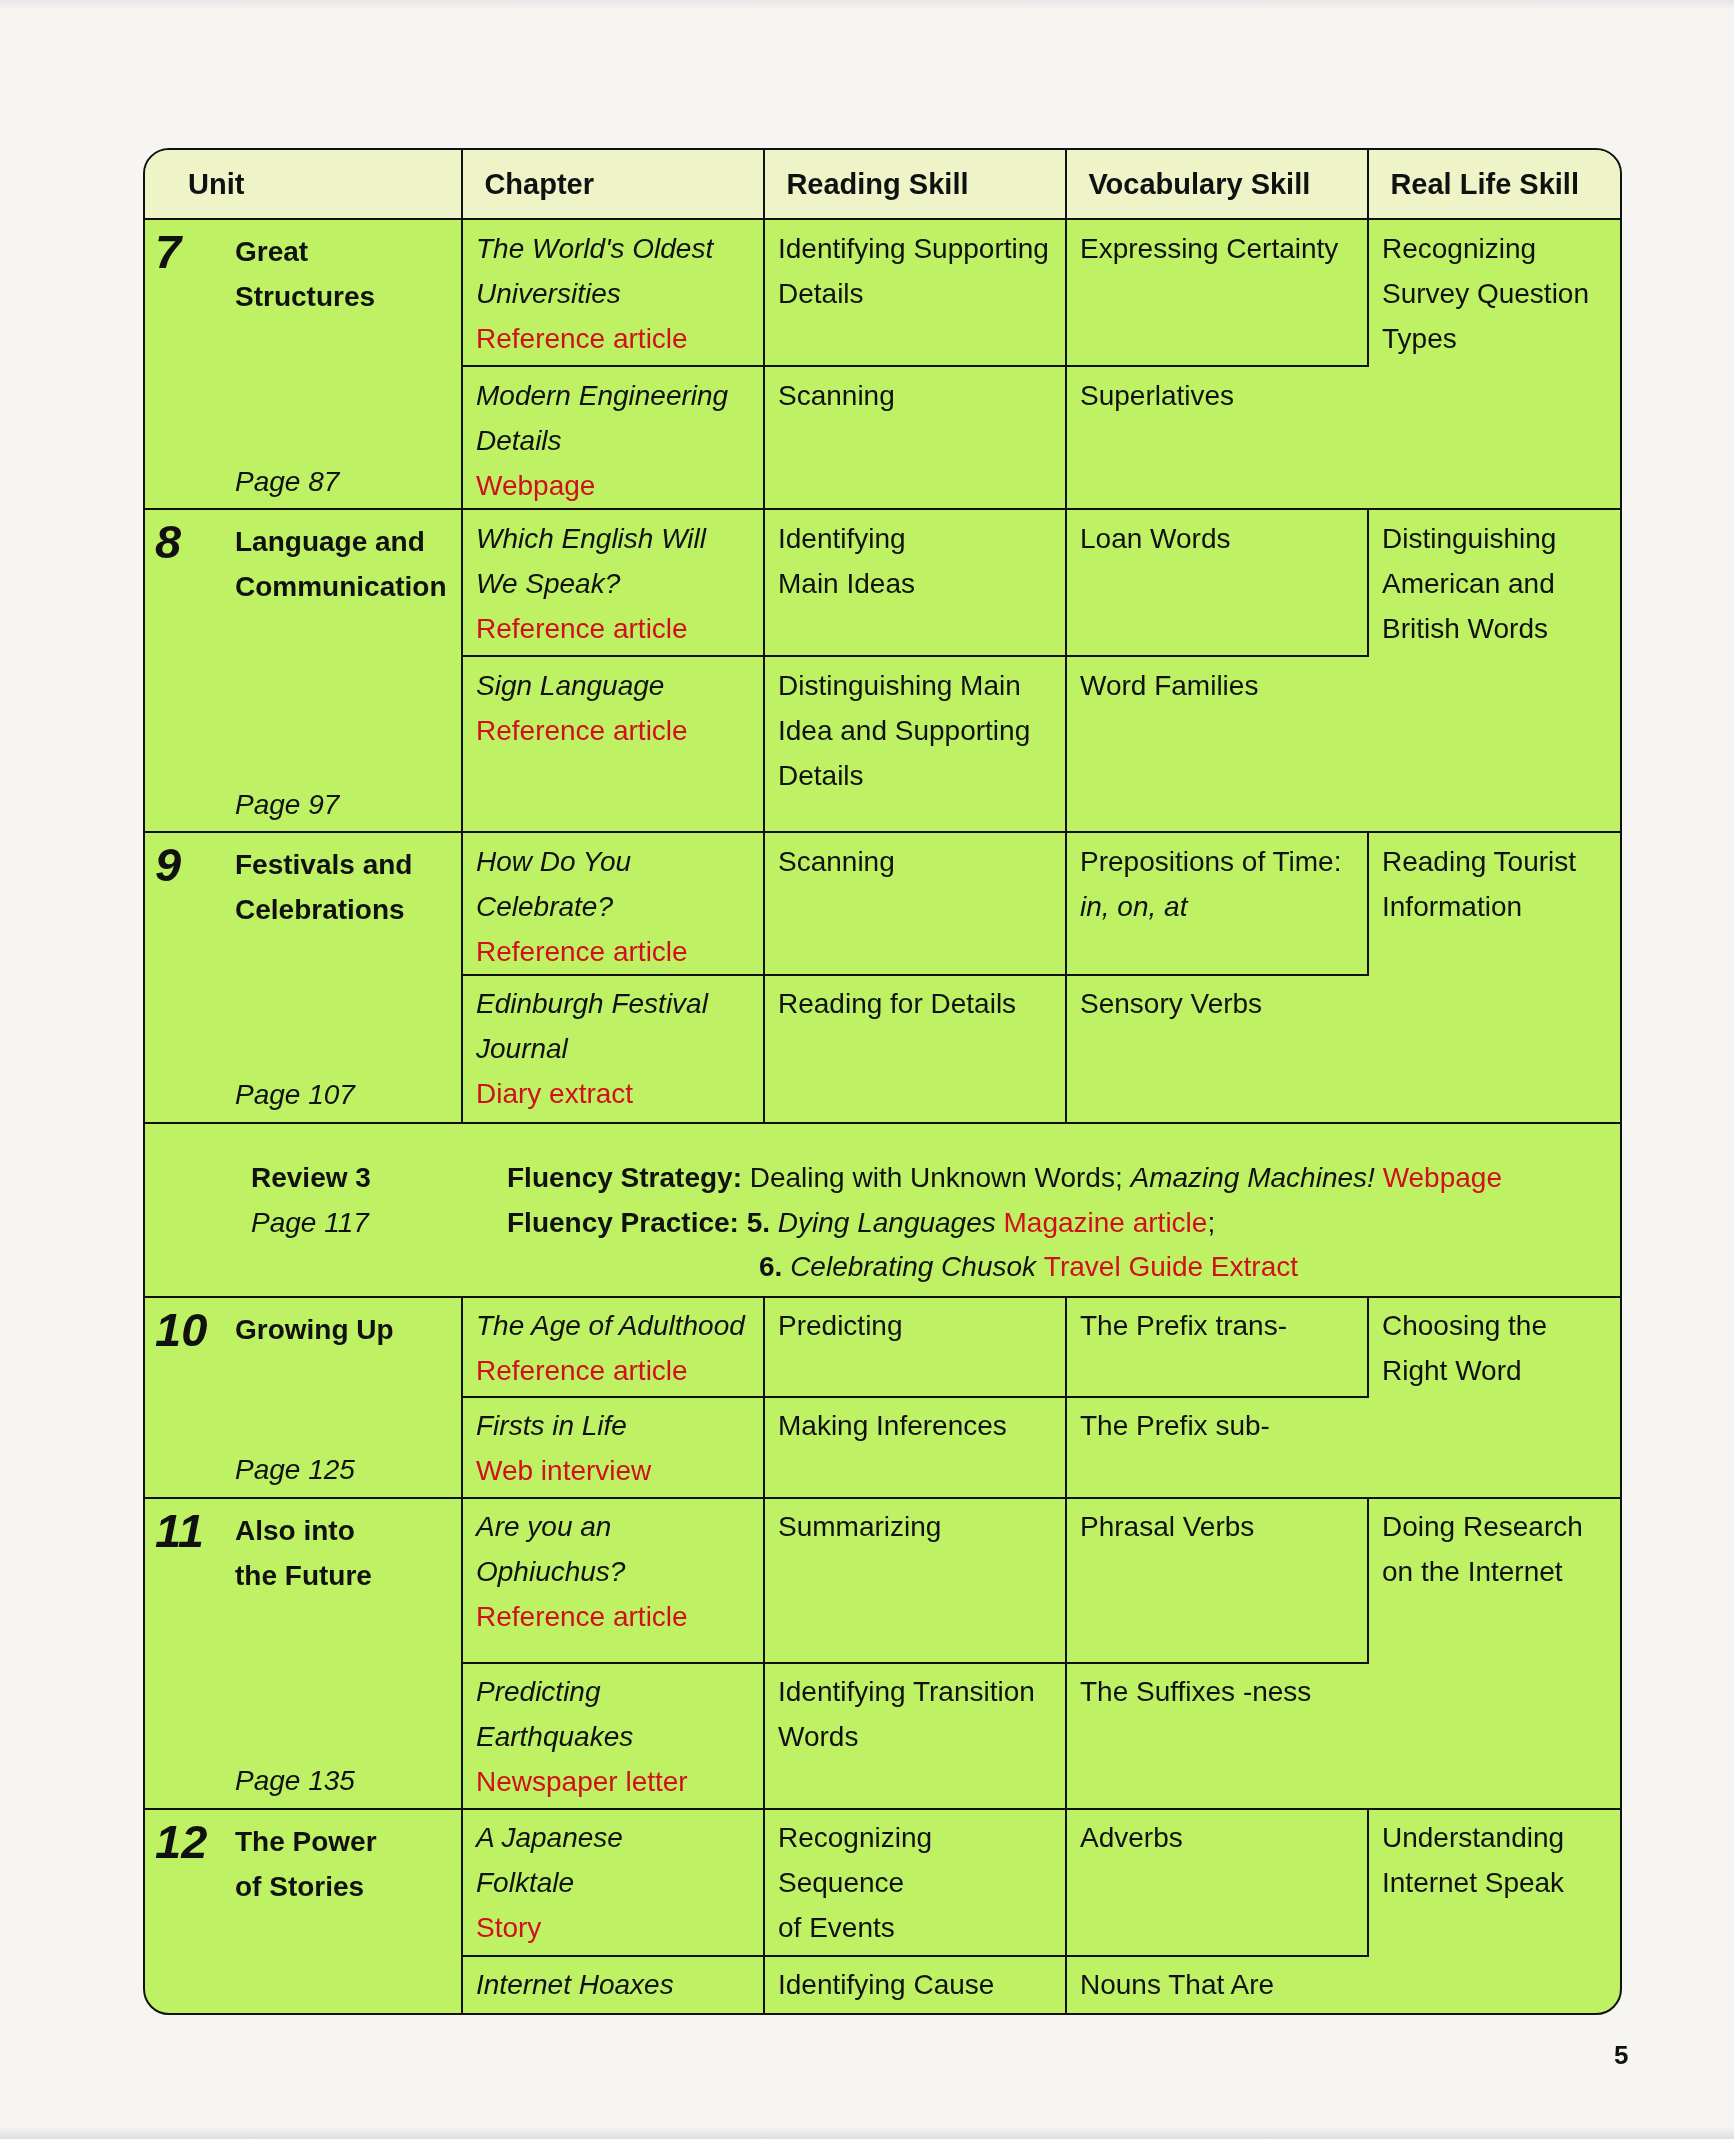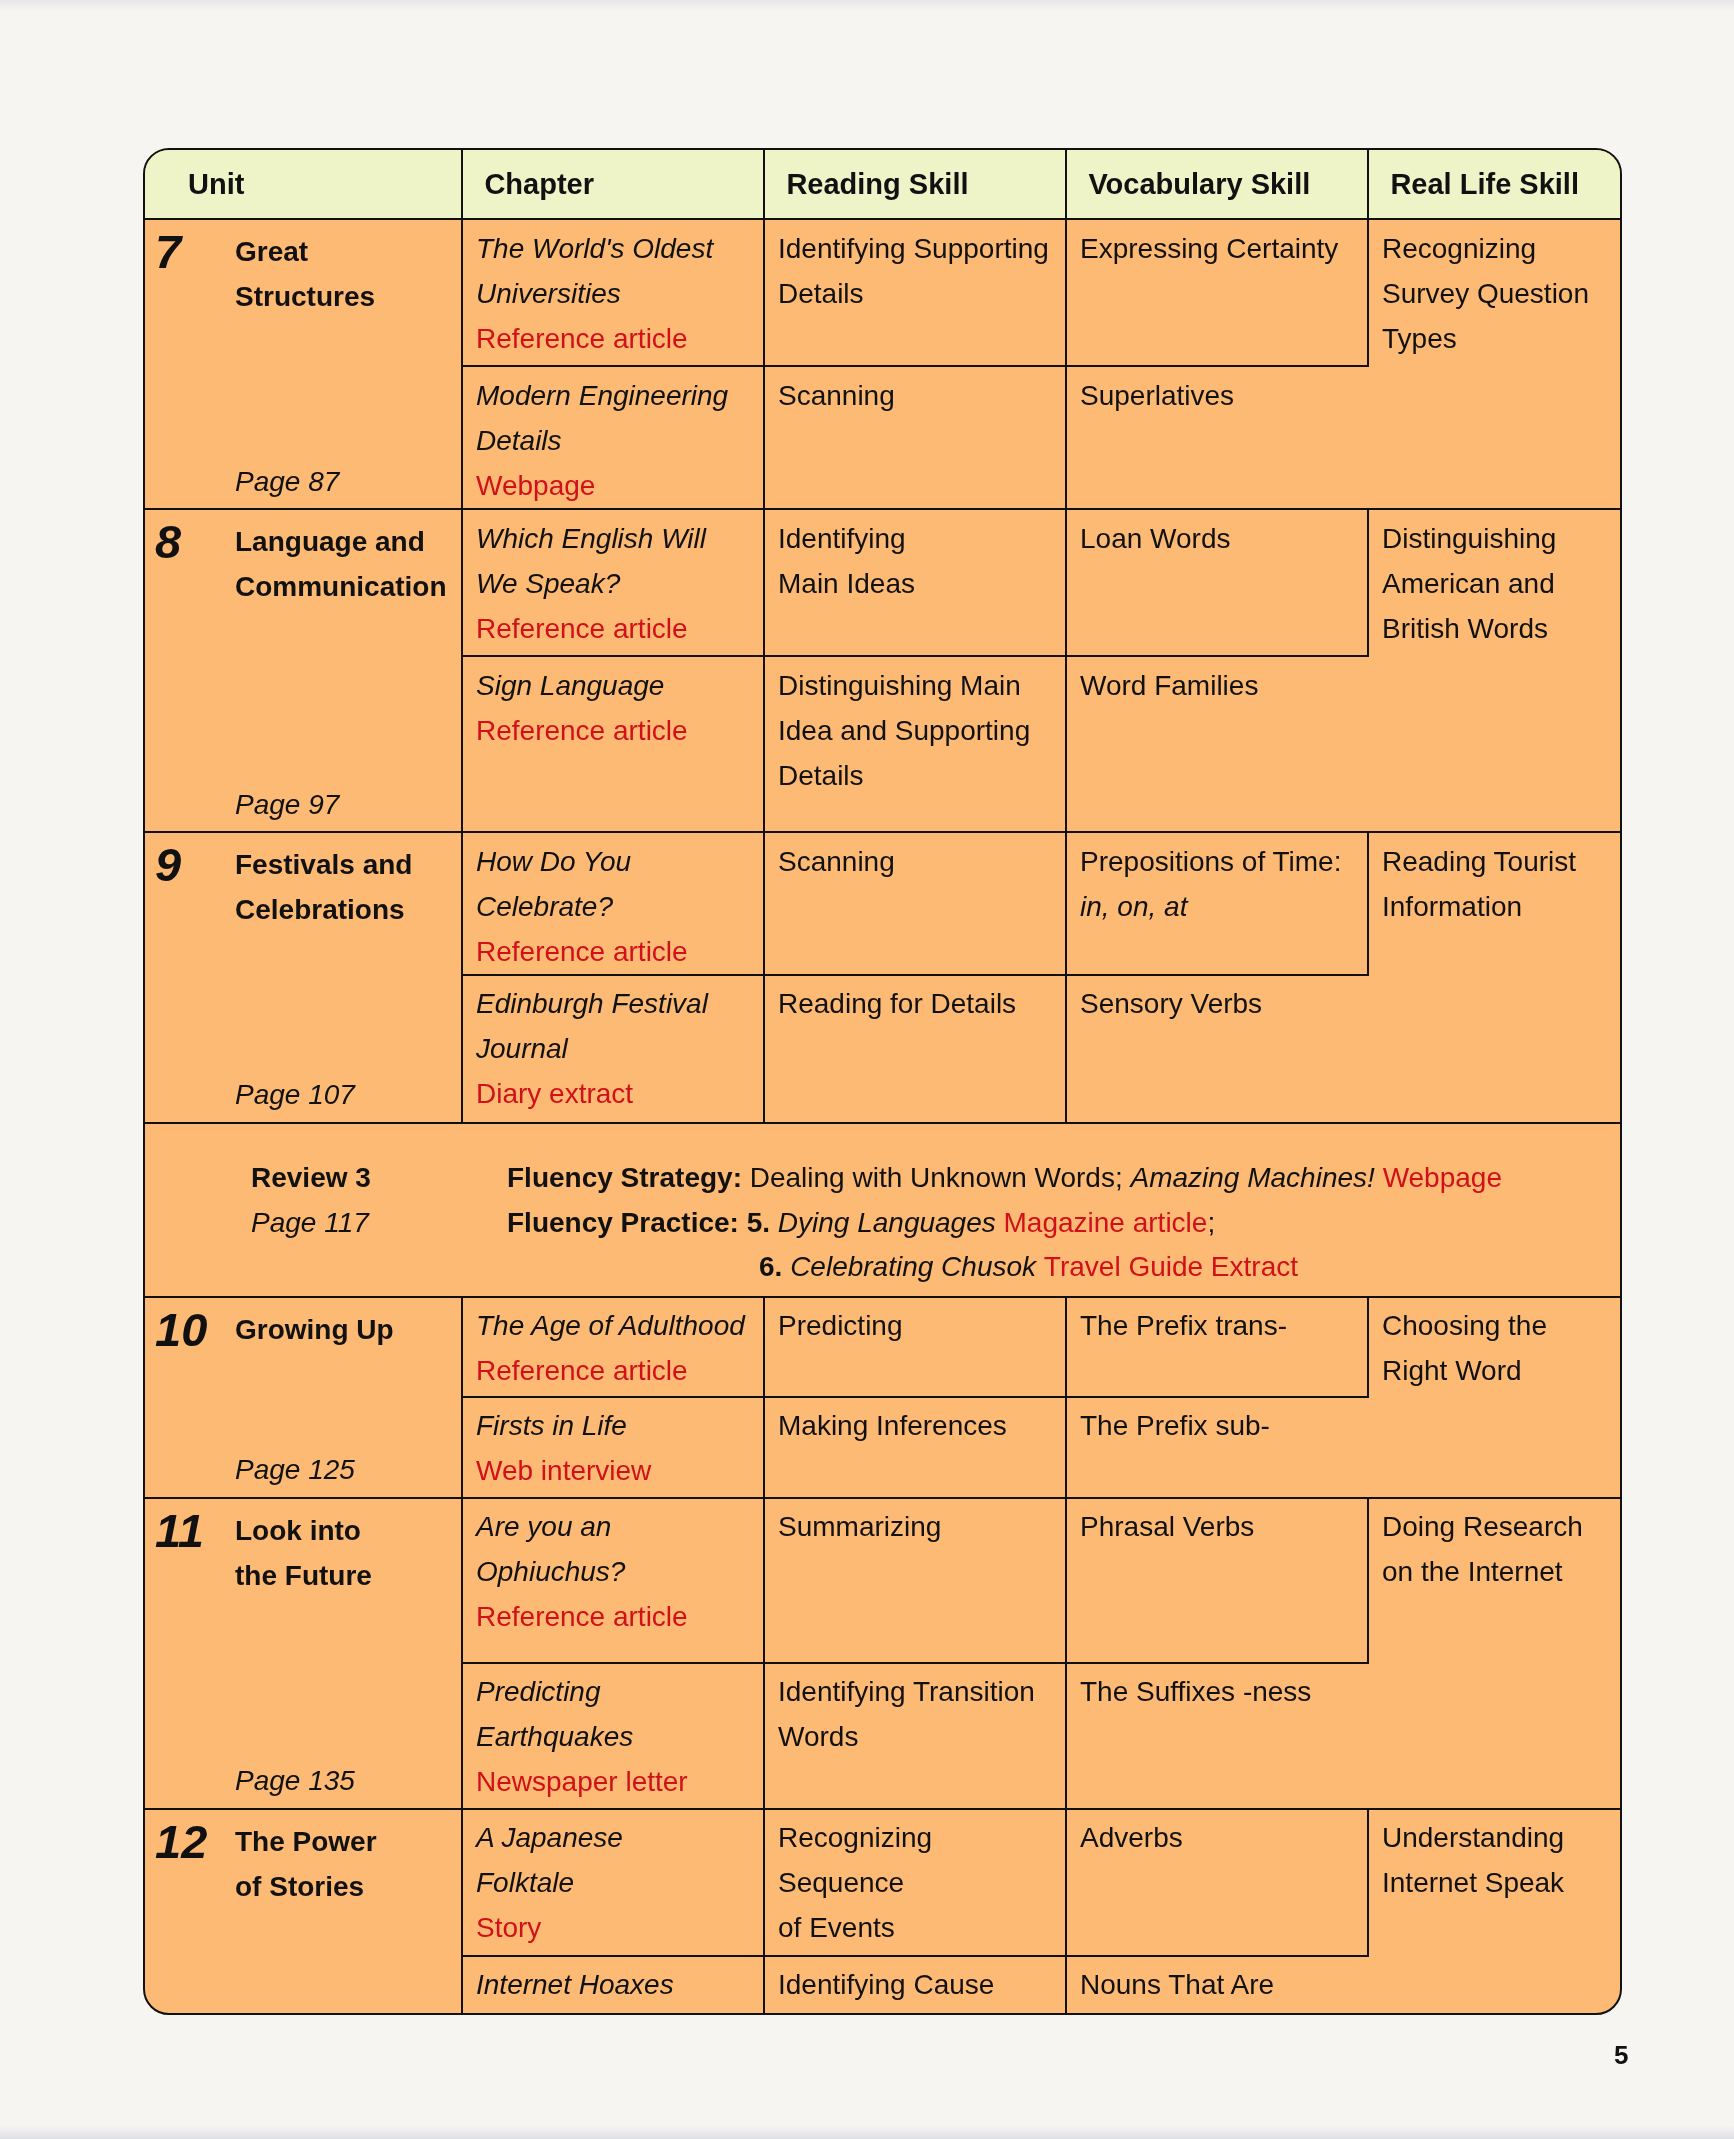--- a/index.html
+++ b/index.html
@@ -1,19 +1,19 @@
 <!DOCTYPE html>
 <html style="font-size:11.4px"><head>
 <meta charset="utf-8">
 <style>
   html,body{margin:0;padding:0;}
   body{width:1735px;height:2140px;background:#f6f5f1;position:relative;font-family:"Liberation Sans",sans-serif;color:#111;overflow:hidden;}
   .topband{position:absolute;left:0;top:0;width:1735px;height:10px;background:linear-gradient(#e9e4e8,#f6f5f1);}
   .botband{position:absolute;left:0;bottom:0;width:1735px;height:14.3px;background:linear-gradient(#f6f5f1,#dcdde4);}
-  .frame{position:absolute;left:143px;top:148px;width:1475px;height:1863px;border:2.9px solid #111;border-radius:26px 26px 26px 26px;overflow:hidden;background:#fdba74;}
+  .frame{position:absolute;left:143px;top:148px;width:1475px;height:1863px;border:2.9px solid #111;border-radius:26px 26px 26px 26px;overflow:hidden;background:#bef264;}
   table{border-collapse:collapse;width:100%;table-layout:fixed;}
   col.c1{width:317px;} col.c2{width:302px;} col.c3{width:302px;} col.c4{width:302px;} col.c5{width:253px;}
   th{background:#eef3c8;height:68px;font-size:29px;font-weight:bold;text-align:left;padding:0 21.4px;border-right:2.1px solid #111;border-bottom:2.9px solid #111;vertical-align:middle;}
   th:last-child{border-right:none;}
   th:first-child{padding-left:43px;}
   td{vertical-align:top;border-right:2.1px solid #111;border-top:2.1px solid #111;font-size:28px;line-height:45px;padding:5.7px 13px 0 13px;}
   td:last-child{border-right:none;}
   tr.unit-start td{border-top:2.9px solid #111;}
   .unitcell{position:relative;padding:0;}
   .unitnum{position:absolute;left:10px;top:2.9px;font-size:47px;font-weight:bold;font-style:italic;line-height:57px;}
@@ -222,21 +222,21 @@
             <span class="plain">Making Inferences</span>
           </td>
           <td>
             <span class="plain">The Prefix sub-</span>
           </td>
         </tr>
         <tr class="unit-start" style="height: 165px;">
           <td class="unitcell" rowspan="2">
             <span class="unitnum">11</span>
             <span class="unittitle">
-              <span class="plain">Look into</span>
+              <span class="plain">Also into</span>
               <span class="plain">the Future</span>
             </span>
             <span class="unitpage">Page 135</span>
           </td>
           <td>
             <span class="it">Are you an</span>
             <span class="it">Ophiuchus?</span>
             <span class="red">Reference article</span>
           </td>
           <td>

